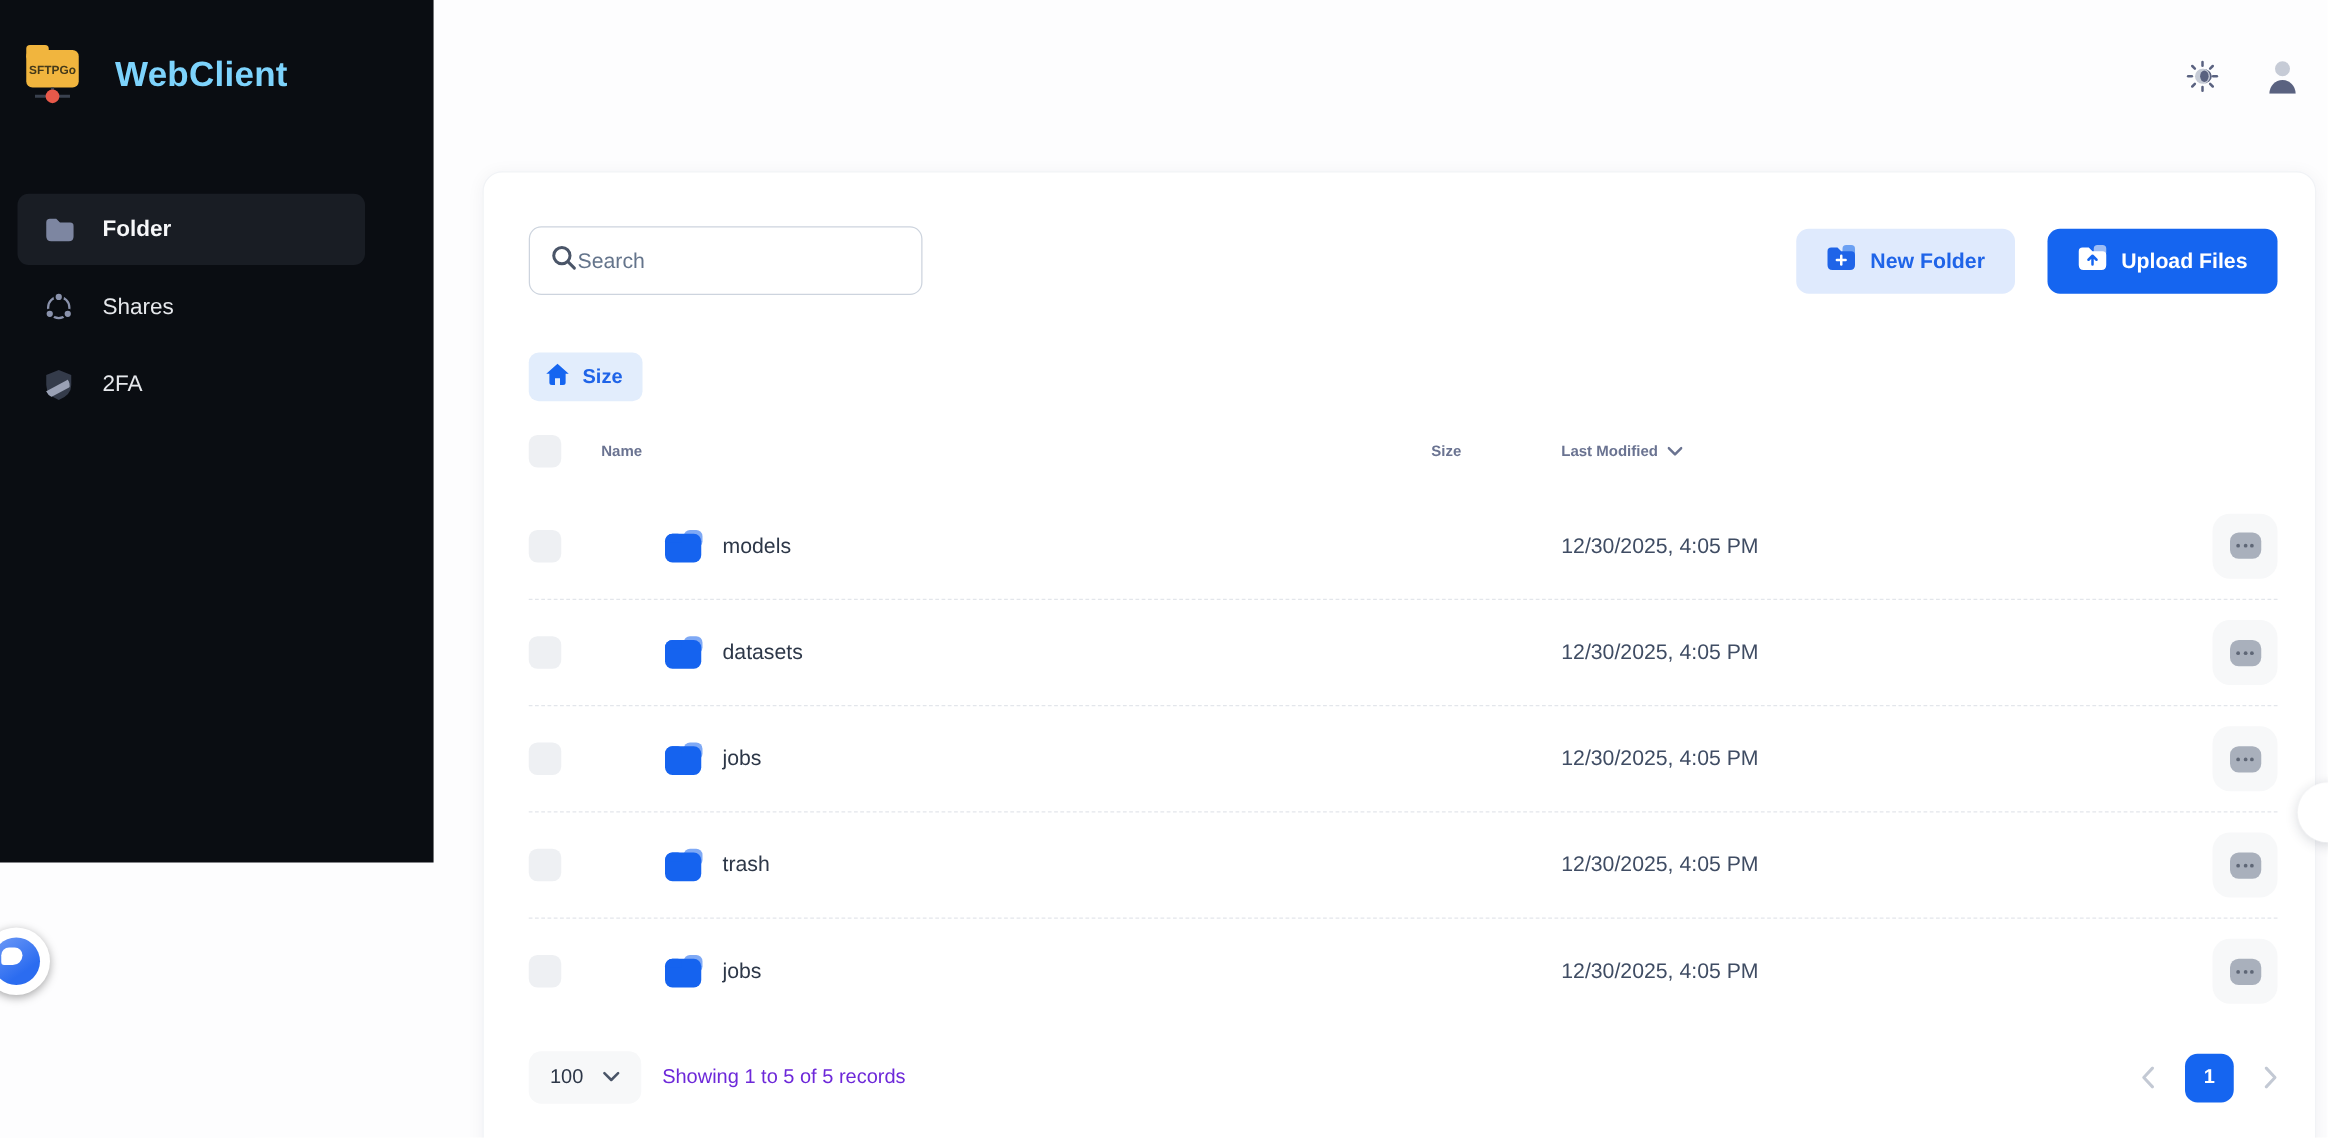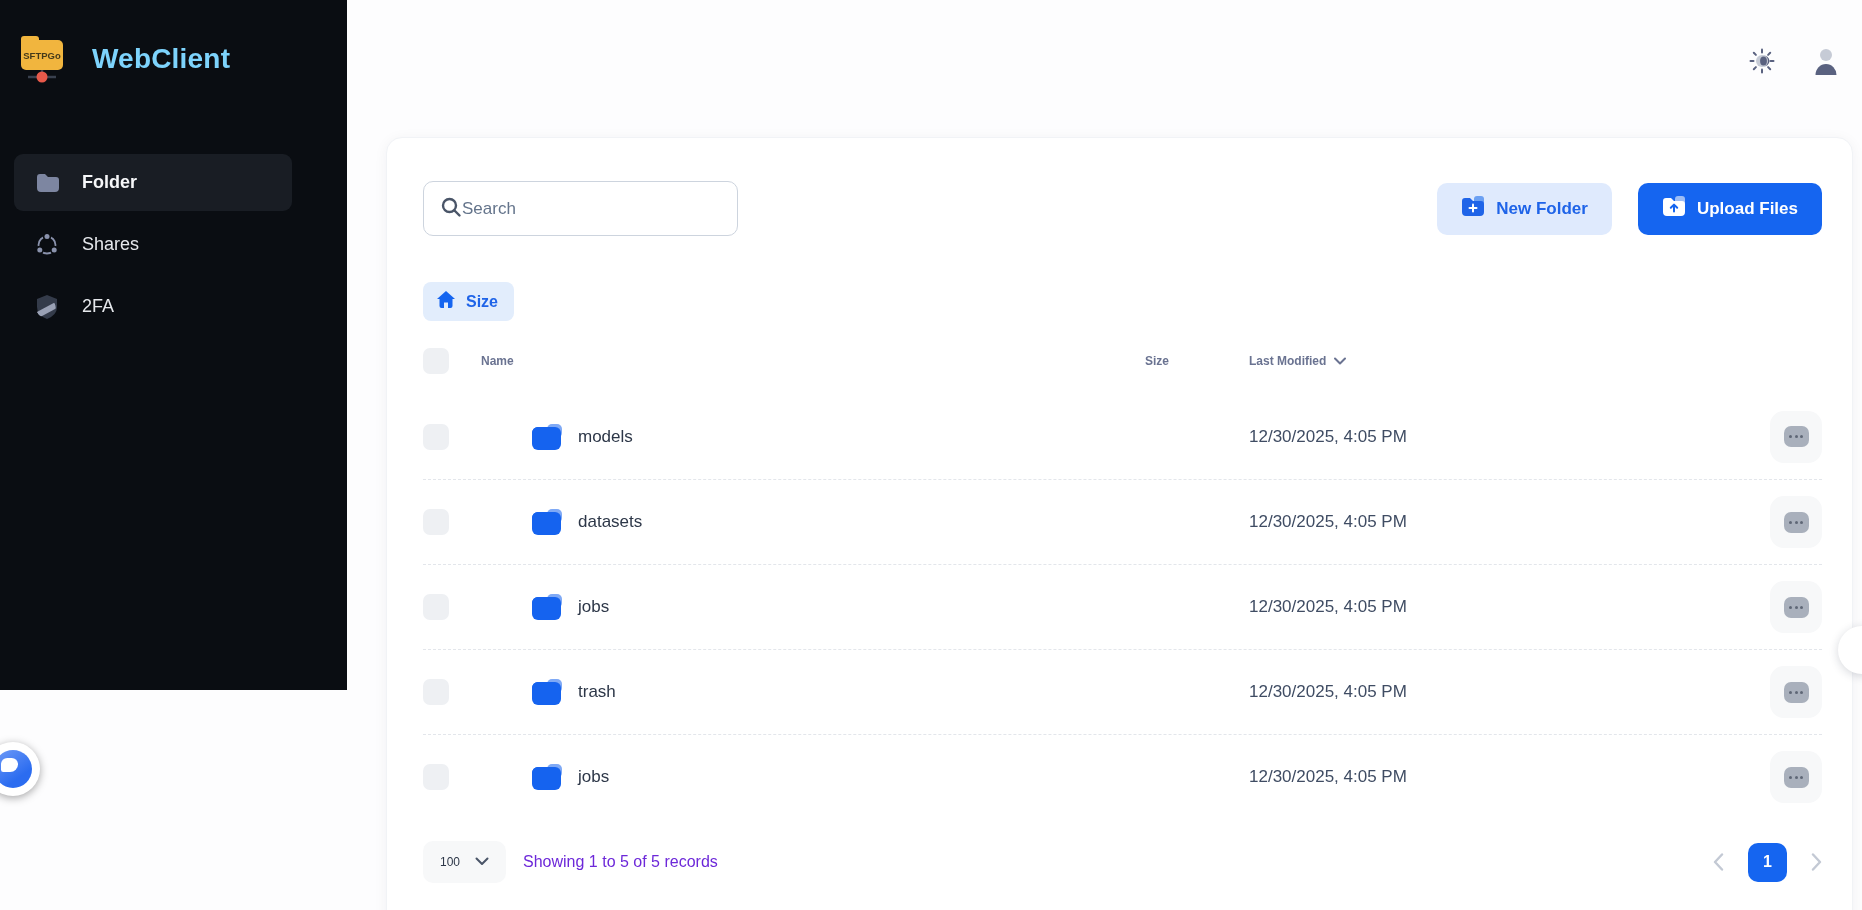--- a/index.html
+++ b/index.html
@@ -123,21 +123,21 @@
   .folder-ic { position:relative; width:30px; height:26px; }
   .folder-ic .tab { position:absolute; right:0; top:0; width:15px; height:14px; border-radius:5px; background:#7fa9f5; }
   .folder-ic .bodyp { position:absolute; left:0; top:3px; width:29px; height:23px; border-radius:6px; background:#1563ef; }
   .folder-ic .lip { position:absolute; left:0; top:3px; width:13px; height:7px; border-radius:6px 3px 0 0; background:#1563ef; }
 
   
   .pagination { margin-top:22px; display:flex; align-items:center; justify-content:space-between; }
   .pag-left { display:flex; align-items:center; gap:17px; }
   .page-size {
     height:42px; padding:0 17px; border-radius:10px; background:#f7f8f9;
-    display:flex; align-items:center; gap:15px; font-size:12px; color:#2d3748; cursor:pointer;
+    display:flex; align-items:center; gap:15px; font-size:16px; color:#2d3748; cursor:pointer;
   }
   .pag-summary { font-size:16px; color:#6d28d9; }
   .pag-right { display:flex; align-items:center; gap:24px; }
   .page-num {
     width:39px; height:39px; border-radius:10px; background:#1565f0; color:#fff;
     font-size:16px; font-weight:bold; display:flex; align-items:center; justify-content:center; cursor:pointer;
   }
   .pag-chev { cursor:pointer; display:flex; }
 
   

